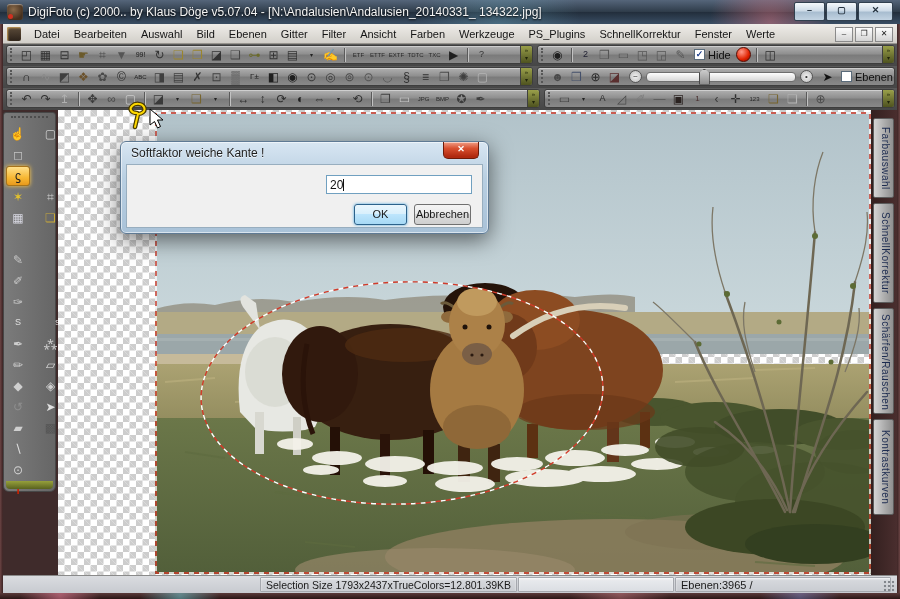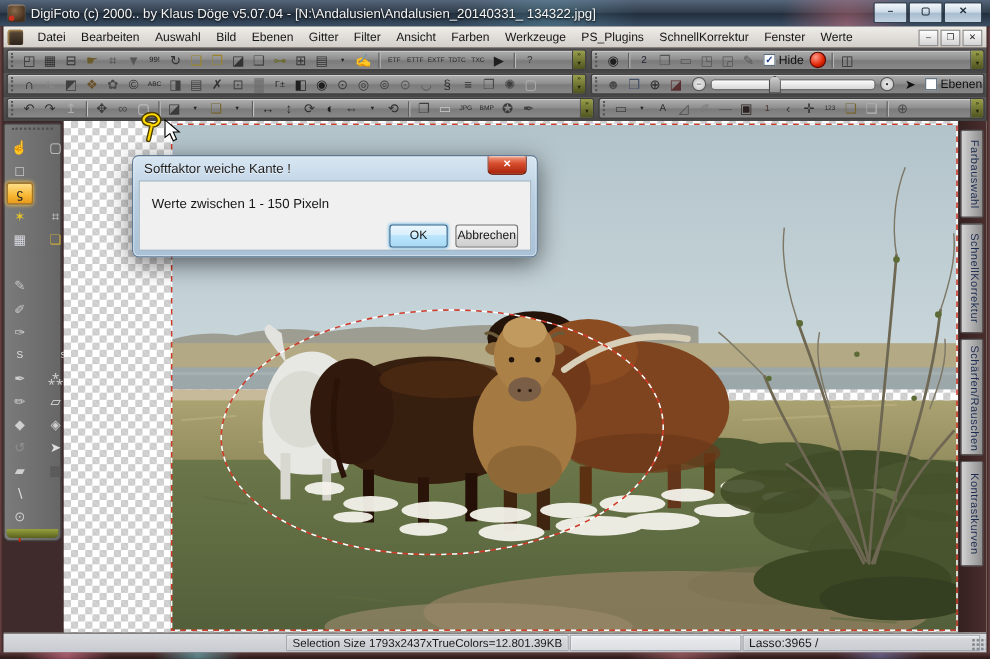--- a/index.html
+++ b/index.html
@@ -575,26 +575,26 @@
 <div class="cursor-arrow">
   <svg width="16" height="22" viewBox="0 0 16 22" xmlns="http://www.w3.org/2000/svg">
     <polygon points="1,1 1,17 5.5,13.5 8.5,20 11.5,18.5 8.5,12 14,12" fill="#ffffff" stroke="#000000" stroke-width="1"></polygon>
   </svg>
 </div>
 
 <div class="dialog">
   <span class="dtitle">Softfaktor weiche Kante !</span>
   <span class="dclose">✕</span>
   <div class="dbody"></div>
-  <span class="dlabel">Werte zwischen 1 - 150 Pixeln</span>
+  <span class="dinput"><span>20</span><span class="caret"></span></span>
   <span class="btn btn-ok">OK</span>
   <span class="btn btn-cancel">Abbrechen</span>
 </div>
 
 <div class="statusbar">
   <span class="sseg" id="sseg2">Selection Size 1793x2437xTrueColors=12.801.39KB</span>
   <span class="sseg" id="sseg3"></span>
-  <span class="sseg" id="sseg4">Lasso:3965 /</span>
+  <span class="sseg" id="sseg4">Ebenen:3965 /</span>
   <span class="sgrip"></span>
 </div>
 <div class="sideborder-left"></div>
 <div class="sideborder-right"></div>
 <div class="bottomborder"></div>
 
 </body></html>

